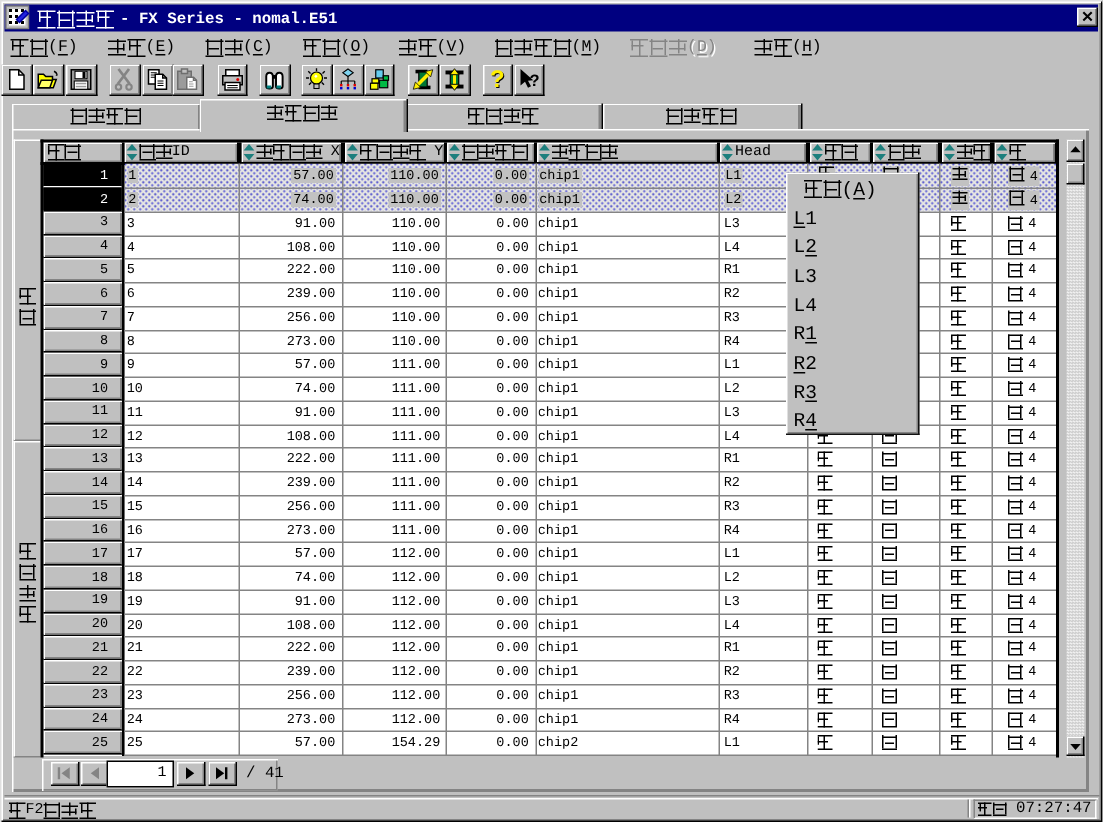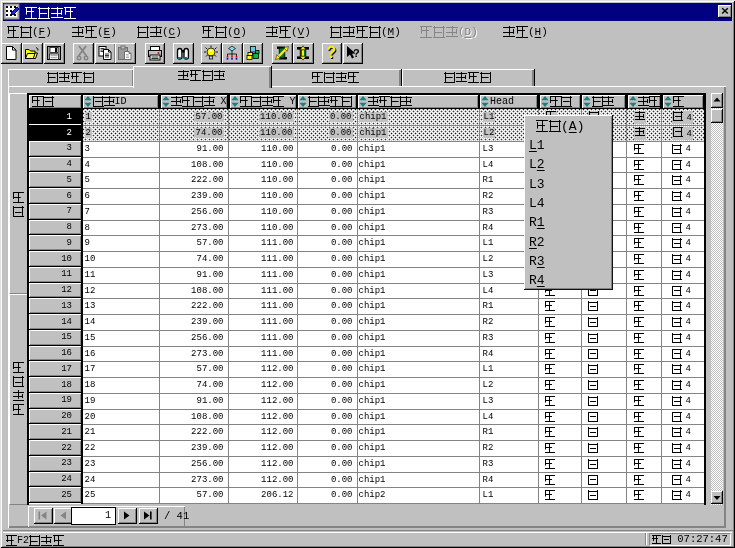--- a/index.html
+++ b/index.html
@@ -42,20 +42,21 @@
       <path d="M13 3 L15 5 L9 11 L7 9 Z" fill="#2222dd" stroke="#0000a0"></path>
     </svg>
   </div>
 <div style="left:25px;top:6px;width:500px;height:13px;color:#fff;font-weight:bold;display:flex;align-items:center;">
     <span class="cjr" style="height:12px;gap:1px;">
       <i class="g ga" style="width:12px;height:12px"></i>
       <i class="g gb" style="width:12px;height:12px"></i>
       <i class="g gc" style="width:12px;height:12px"></i>
       <i class="g ga" style="width:12px;height:12px"></i>
     </span>
+    <span class="lat" style="font-size:10.5px;margin-left:4px">-&nbsp;FX&nbsp;Series&nbsp;-&nbsp;nomal.E51</span>
   </div>
 <div style="left:717.5px;top:4.5px;width:14px;height:13.5px;background:#c0c0c0;box-shadow:inset 1px 1px 0 #fff,inset -1px -1px 0 #848484;border-right:1px solid #000;border-bottom:1px solid #000;">
     <svg width="14" height="13" viewBox="0 0 14 13">
       <path d="M4.2 3.2 L9.8 8.6 M9.8 3.2 L4.2 8.6" stroke="#000" stroke-width="1.4"></path>
     </svg>
   </div>
 <div style="left:7px;top:25px;height:13px;color:#000;display:flex;align-items:center;">
     <span class="cjr" style="height:12px;gap:1px;">
       <i class="g ga" style="width:12px;height:12px"></i>
       <i class="g gb" style="width:12px;height:12px"></i>
@@ -965,21 +966,21 @@
   </div>
 <div style="left:633.5px;top:472.65px;width:12px;height:13.75px;color:#000;font-size:9px;display:flex;align-items:center;justify-content:flex-start;overflow:hidden;">
     <i class="g ga" style="width:10px;height:10px"></i>
   </div>
 <div style="left:671.5px;top:472.65px;width:30px;height:13.75px;color:#000;font-size:9px;display:flex;align-items:center;justify-content:flex-start;overflow:hidden;">
     <i class="g gb" style="width:10px;height:10px"></i>
     <span class="lat" style="margin-left:4px">4</span>
   </div>
 <div style="left:84.5px;top:488.4px;width:70px;height:13.75px;color:#000;font-size:9px;display:flex;align-items:center;justify-content:flex-start;overflow:hidden;">25</div>
 <div style="left:152.5px;top:488.4px;width:71px;height:13.75px;color:#000;font-size:9px;display:flex;align-items:center;justify-content:flex-end;overflow:hidden;">57.00</div>
-<div style="left:222.5px;top:488.4px;width:71px;height:13.75px;color:#000;font-size:9px;display:flex;align-items:center;justify-content:flex-end;overflow:hidden;">206.12</div>
+<div style="left:222.5px;top:488.4px;width:71px;height:13.75px;color:#000;font-size:9px;display:flex;align-items:center;justify-content:flex-end;overflow:hidden;">154.29</div>
 <div style="left:281.5px;top:488.4px;width:71px;height:13.75px;color:#000;font-size:9px;display:flex;align-items:center;justify-content:flex-end;overflow:hidden;">0.00</div>
 <div style="left:358.5px;top:488.4px;width:80px;height:13.75px;color:#000;font-size:9px;display:flex;align-items:center;justify-content:flex-start;overflow:hidden;">chip2</div>
 <div style="left:482.5px;top:488.4px;width:40px;height:13.75px;color:#000;font-size:9px;display:flex;align-items:center;justify-content:flex-start;overflow:hidden;">L1</div>
 <div style="left:544.5px;top:488.4px;width:12px;height:13.75px;color:#000;font-size:9px;display:flex;align-items:center;justify-content:flex-start;overflow:hidden;">
     <i class="g ga" style="width:10px;height:10px"></i>
   </div>
 <div style="left:588px;top:488.4px;width:12px;height:13.75px;color:#000;font-size:9px;display:flex;align-items:center;justify-content:flex-start;overflow:hidden;">
     <i class="g gb" style="width:10px;height:10px"></i>
   </div>
 <div style="left:633.5px;top:488.4px;width:12px;height:13.75px;color:#000;font-size:9px;display:flex;align-items:center;justify-content:flex-start;overflow:hidden;">

